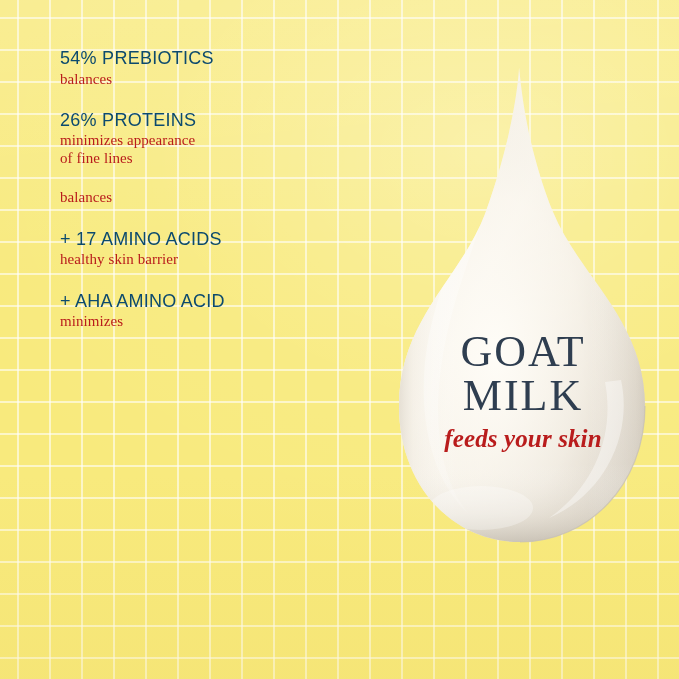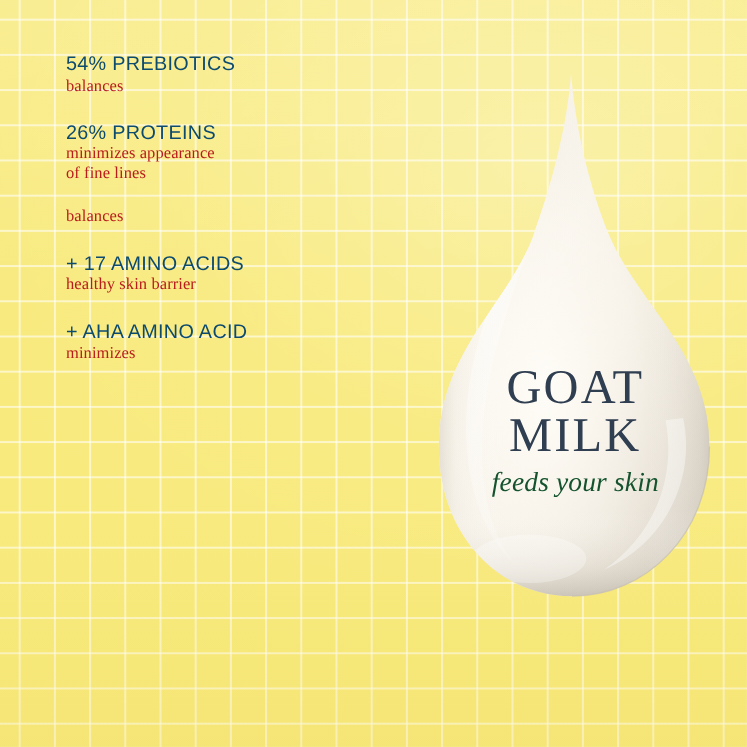--- a/index.html
+++ b/index.html
@@ -105,24 +105,24 @@
     font-weight: 400;
     letter-spacing: 0.045em;
     line-height: 0.99;
     color: #2f3e50;
     margin: 0;
   }
   .brand-tagline {
     font-family: "Liberation Serif", serif;
     font-style: italic;
     font-size: 25px;
-    font-weight: 400;
+    font-weight: 700;
     letter-spacing: 0.005em;
     line-height: 1.1;
-    color: #14532d;
+    color: #b91c1c;
     margin: 8px 0 0 0;
   }
 </style>
 </head>
 <body>
 
 <div id="poster">
 
   <div class="grid-layer"></div>
   <div class="grid-wash"></div>

